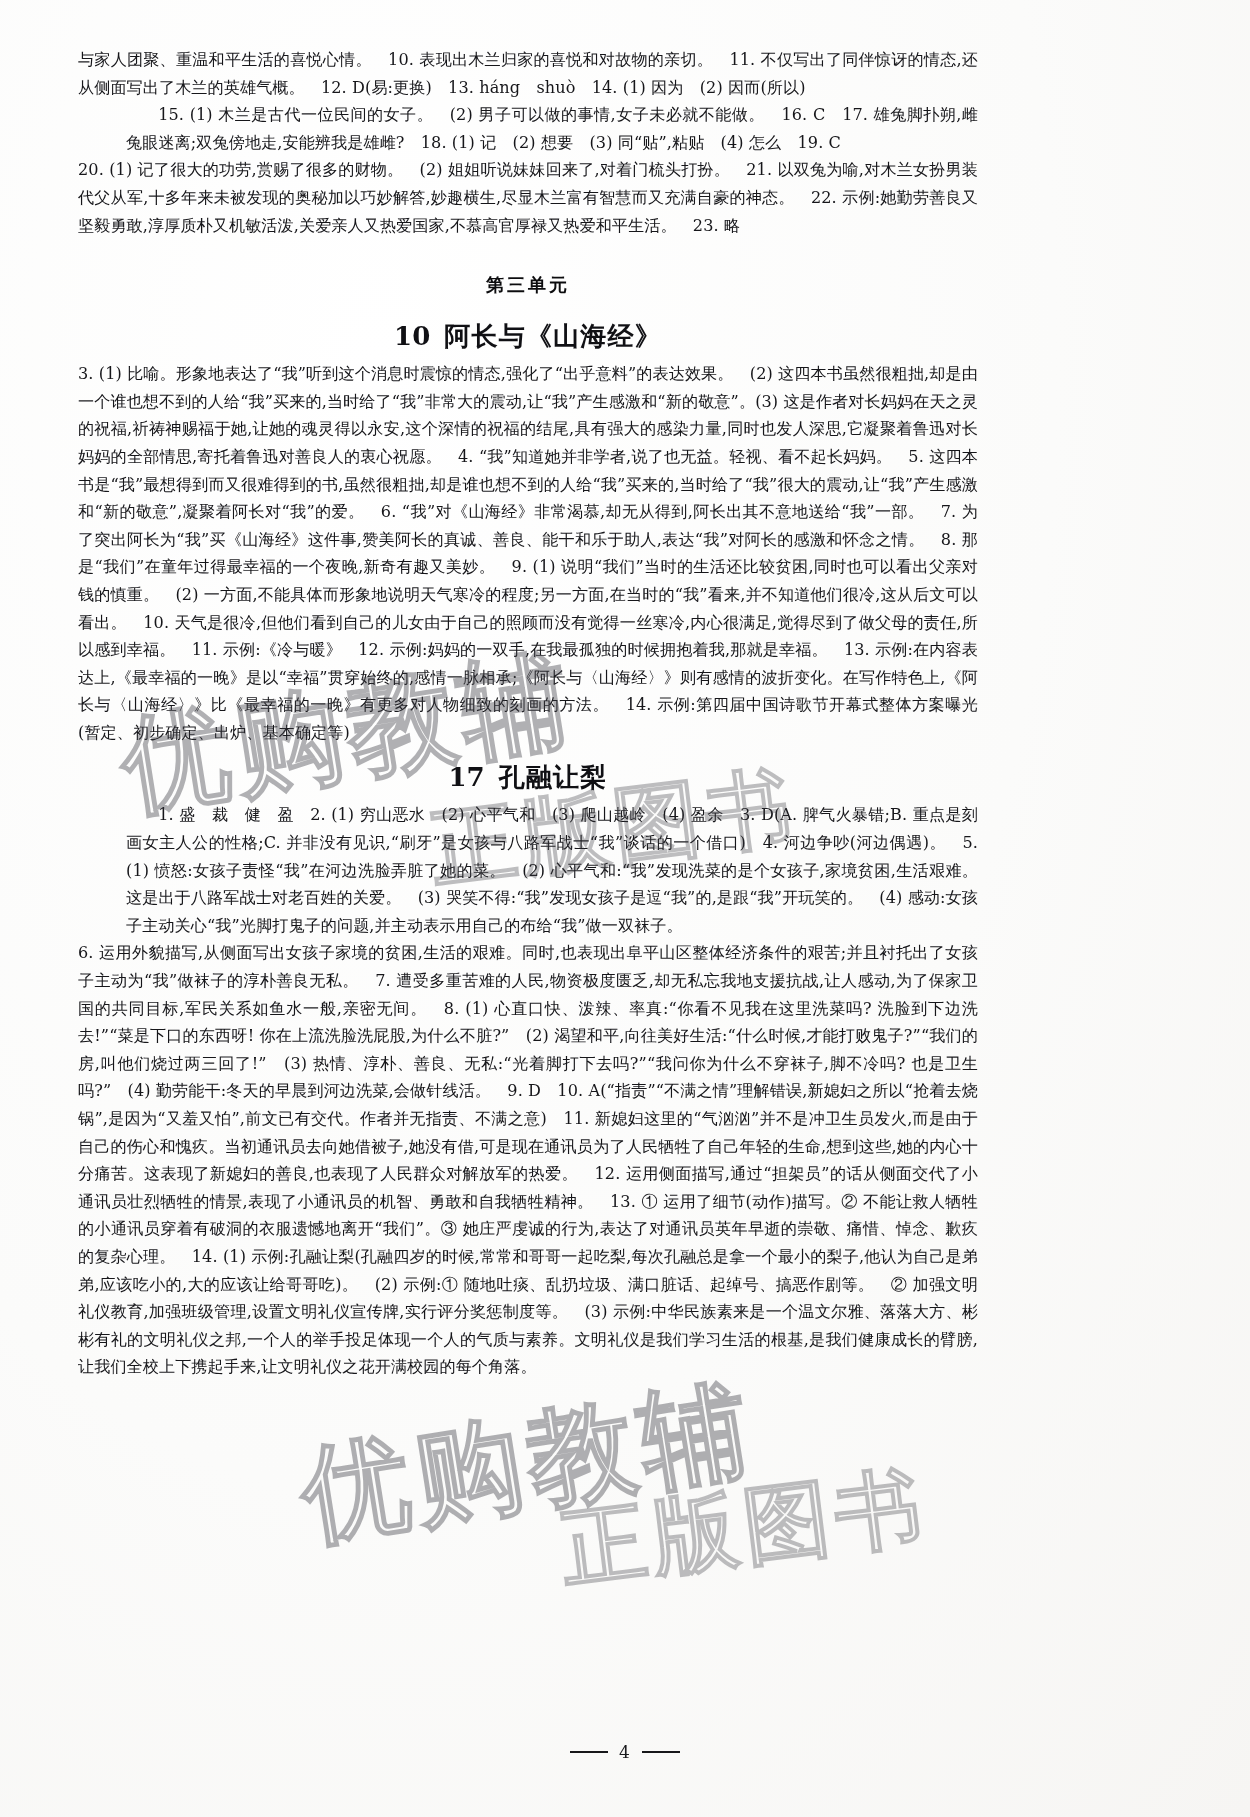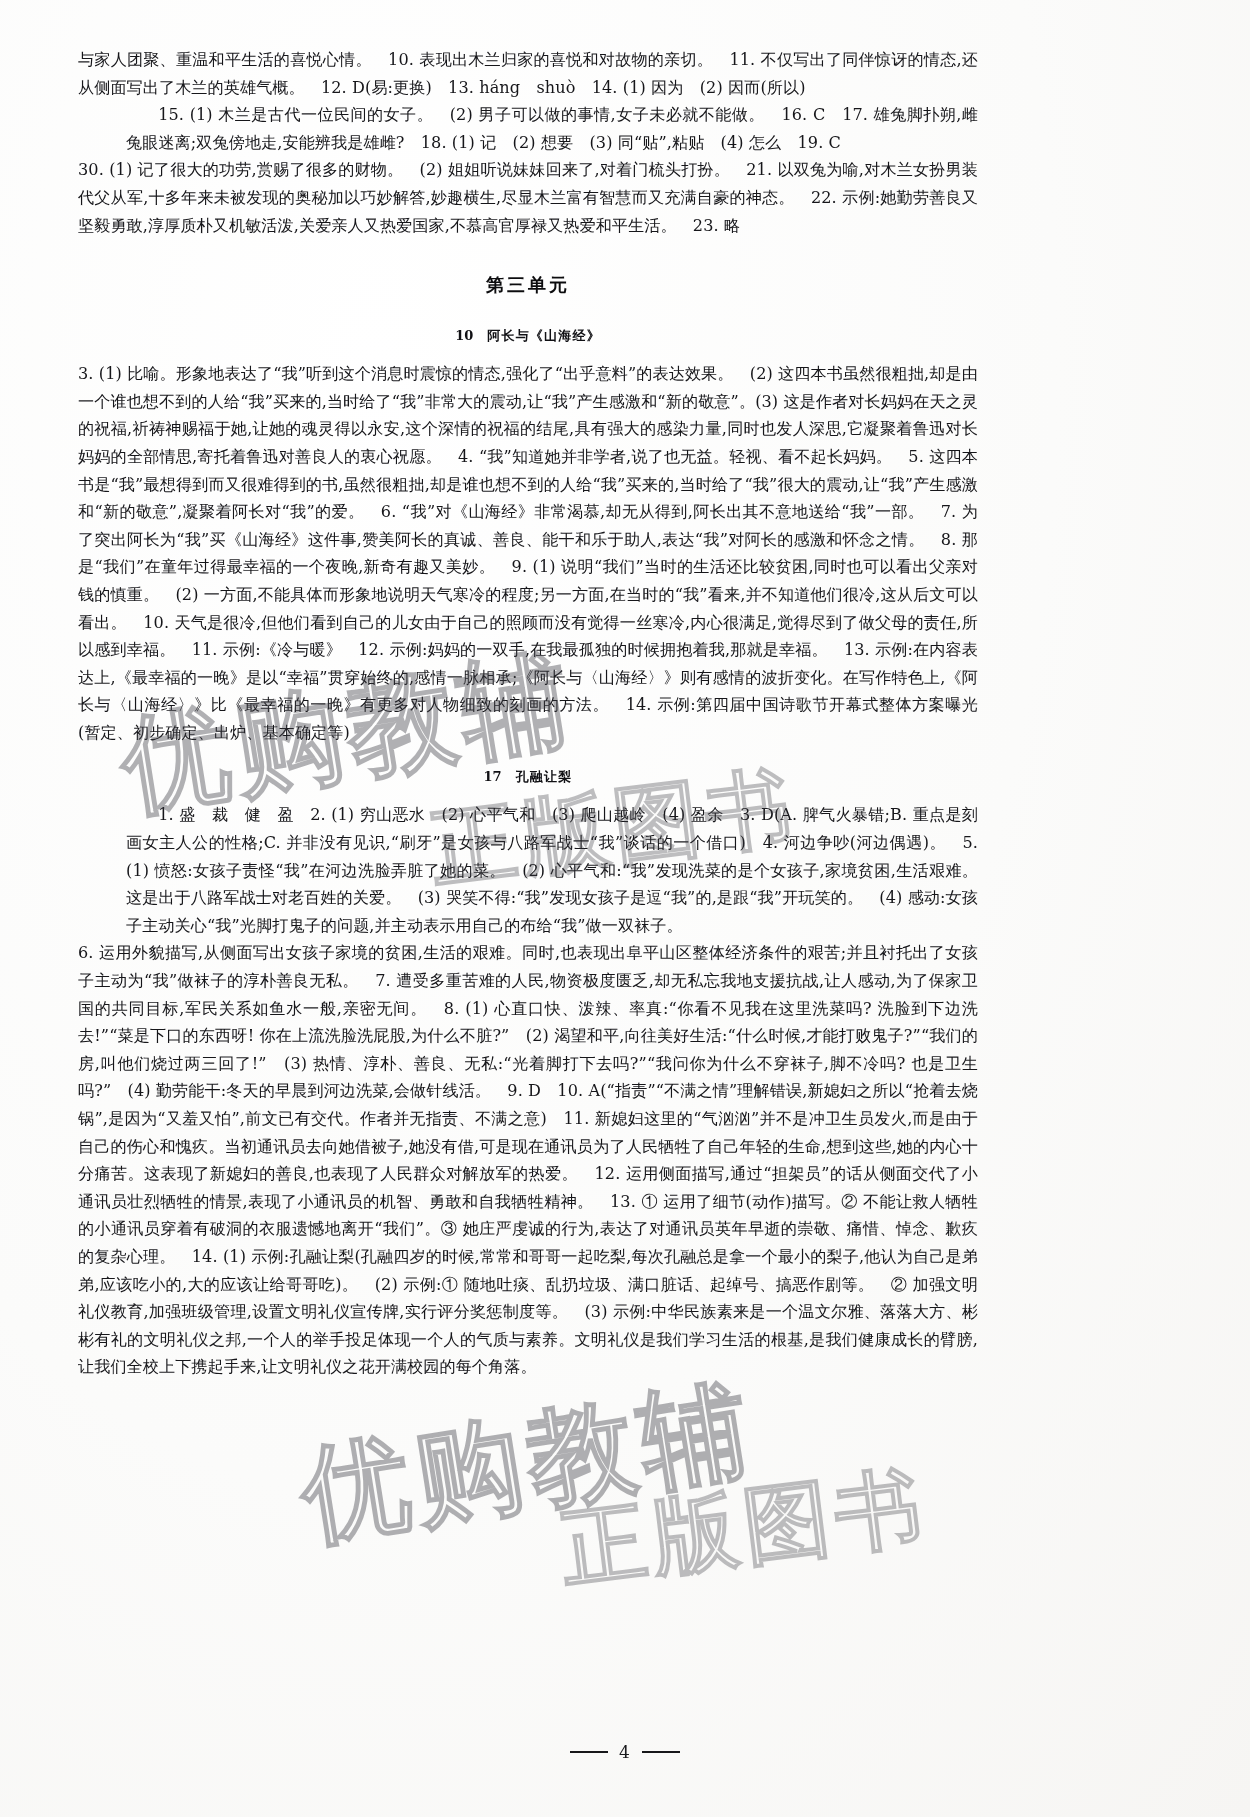--- a/index.html
+++ b/index.html
@@ -52,21 +52,21 @@
     font-size: 18px;
     font-weight: bold;
     letter-spacing: 3px;
     color: #0c0c0e;
     font-family: "DejaVu Sans", "Liberation Sans", sans-serif;
     margin: 26px 0 0 0;
     line-height: 40px;
   }
   .lesson-title {
     text-align: center;
-    font-size: 13px;
+    font-size: 26px;
     font-weight: bold;
     color: #101014;
     font-family: "DejaVu Sans", "Liberation Sans", sans-serif;
     letter-spacing: 1.2px;
     margin: 16px 0 9px 0;
     line-height: 30px;
   }
   .lesson-title .num {
     font-family: "DejaVu Serif", "Liberation Serif", serif;
     margin-right: 14px;
@@ -145,21 +145,21 @@
 <body>
 
 <div class="page">
   <div class="paper"></div>
 
   <div class="content">
 
     <div class="blk">
       <p class="para">与家人团聚、重温和平生活的喜悦心情。　10. 表现出木兰归家的喜悦和对故物的亲切。　11. 不仅写出了同伴惊讶的情态,还从侧面写出了木兰的英雄气概。　12. D(易:更换)　13. háng　shuò　14. (1) 因为　(2) 因而(所以)</p>
       <p class="para indent">15. (1) 木兰是古代一位民间的女子。　(2) 男子可以做的事情,女子未必就不能做。　16. C　17. 雄兔脚扑朔,雌兔眼迷离;双兔傍地走,安能辨我是雄雌?　18. (1) 记　(2) 想要　(3) 同“贴”,粘贴　(4) 怎么　19. C</p>
-      <p class="para">30. (1) 记了很大的功劳,赏赐了很多的财物。　(2) 姐姐听说妹妹回来了,对着门梳头打扮。　21. 以双兔为喻,对木兰女扮男装代父从军,十多年来未被发现的奥秘加以巧妙解答,妙趣横生,尽显木兰富有智慧而又充满自豪的神态。　22. 示例:她勤劳善良又坚毅勇敢,淳厚质朴又机敏活泼,关爱亲人又热爱国家,不慕高官厚禄又热爱和平生活。　23. 略</p>
+      <p class="para">20. (1) 记了很大的功劳,赏赐了很多的财物。　(2) 姐姐听说妹妹回来了,对着门梳头打扮。　21. 以双兔为喻,对木兰女扮男装代父从军,十多年来未被发现的奥秘加以巧妙解答,妙趣横生,尽显木兰富有智慧而又充满自豪的神态。　22. 示例:她勤劳善良又坚毅勇敢,淳厚质朴又机敏活泼,关爱亲人又热爱国家,不慕高官厚禄又热爱和平生活。　23. 略</p>
     </div>
 
     <div class="unit-title">第三单元</div>
 
     <div class="lesson-title"><span class="num">10</span><span>阿长与《山海经》</span></div>
     <div class="blk">
       <p class="para">3. (1) 比喻。形象地表达了“我”听到这个消息时震惊的情态,强化了“出乎意料”的表达效果。　(2) 这四本书虽然很粗拙,却是由一个谁也想不到的人给“我”买来的,当时给了“我”非常大的震动,让“我”产生感激和“新的敬意”。(3) 这是作者对长妈妈在天之灵的祝福,祈祷神赐福于她,让她的魂灵得以永安,这个深情的祝福的结尾,具有强大的感染力量,同时也发人深思,它凝聚着鲁迅对长妈妈的全部情思,寄托着鲁迅对善良人的衷心祝愿。　4. “我”知道她并非学者,说了也无益。轻视、看不起长妈妈。　5. 这四本书是“我”最想得到而又很难得到的书,虽然很粗拙,却是谁也想不到的人给“我”买来的,当时给了“我”很大的震动,让“我”产生感激和“新的敬意”,凝聚着阿长对“我”的爱。　6. “我”对《山海经》非常渴慕,却无从得到,阿长出其不意地送给“我”一部。　7. 为了突出阿长为“我”买《山海经》这件事,赞美阿长的真诚、善良、能干和乐于助人,表达“我”对阿长的感激和怀念之情。　8. 那是“我们”在童年过得最幸福的一个夜晚,新奇有趣又美妙。　9. (1) 说明“我们”当时的生活还比较贫困,同时也可以看出父亲对钱的慎重。　(2) 一方面,不能具体而形象地说明天气寒冷的程度;另一方面,在当时的“我”看来,并不知道他们很冷,这从后文可以看出。　10. 天气是很冷,但他们看到自己的儿女由于自己的照顾而没有觉得一丝寒冷,内心很满足,觉得尽到了做父母的责任,所以感到幸福。　11. 示例:《冷与暖》　12. 示例:妈妈的一双手,在我最孤独的时候拥抱着我,那就是幸福。　13. 示例:在内容表达上,《最幸福的一晚》是以“幸福”贯穿始终的,感情一脉相承;《阿长与〈山海经〉》则有感情的波折变化。在写作特色上,《阿长与〈山海经〉》比《最幸福的一晚》有更多对人物细致的刻画的方法。　14. 示例:第四届中国诗歌节开幕式整体方案曝光(暂定、初步确定、出炉、基本确定等)</p>
     </div>
 
     <div class="lesson-title"><span class="num">17</span><span>孔融让梨</span></div>

